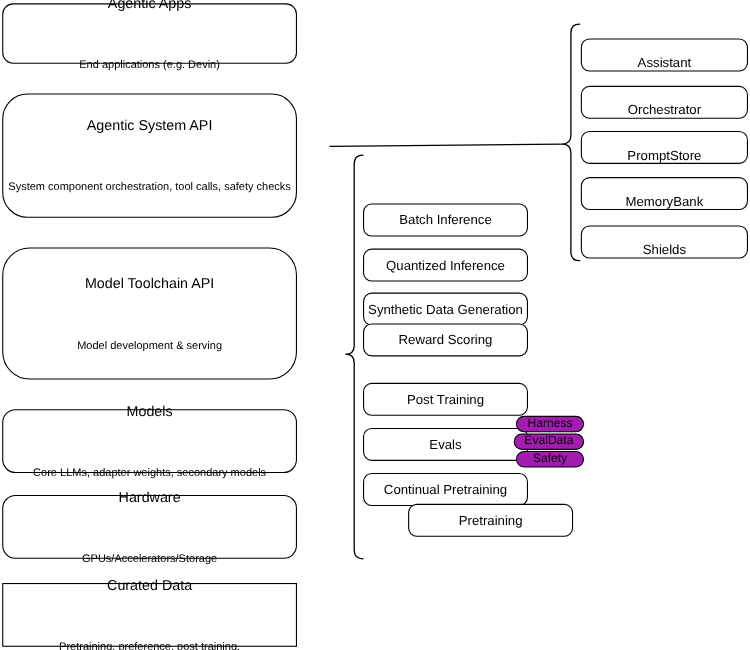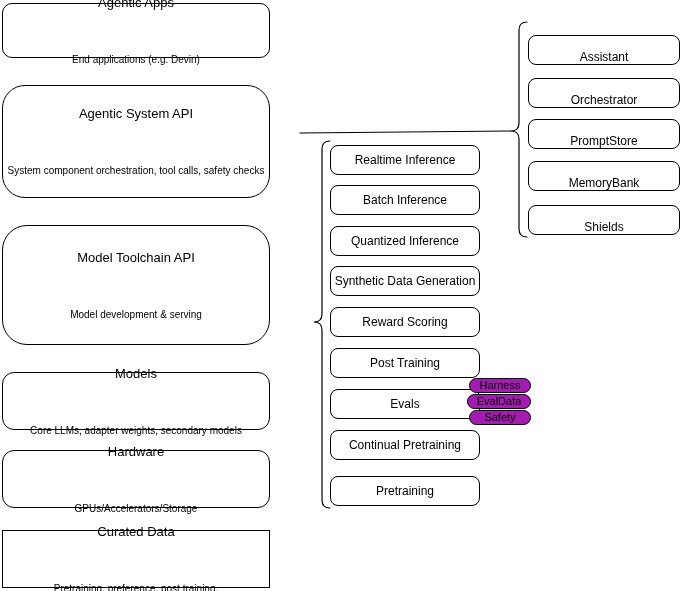--- a/index.html
+++ b/index.html
@@ -111,45 +111,42 @@
   <div class="lbox" style="top:450px;height:58px;border-radius:12px;">
     <div class="ltitle">Hardware</div>
     <div class="lsub">GPUs/Accelerators/Storage</div>
   </div>
 
   <div class="lbox" style="top:530px;height:58px;border-radius:0;">
     <div class="ltitle">Curated Data</div>
     <div class="lsub">Pretraining, preference, post training.</div>
   </div>
 
-  <div class="mbox" style="top:145px;">
-    <span>Realtime Inference</span>
-  </div>
   <div class="mbox" style="top:185px;">
     <span>Batch Inference</span>
   </div>
   <div class="mbox" style="top:226px;">
     <span>Quantized Inference</span>
   </div>
   <div class="mbox" style="top:266px;">
     <span>Synthetic Data Generation</span>
   </div>
-  <div class="mbox" style="top:307px;">
+  <div class="mbox" style="top:294px;">
     <span>Reward Scoring</span>
   </div>
   <div class="mbox" style="top:348px;">
     <span>Post Training</span>
   </div>
   <div class="mbox" style="top:389px;align-items:center;">
     <span>Evals</span>
   </div>
   <div class="mbox" style="top:430px;">
     <span>Continual Pretraining</span>
   </div>
-  <div class="mbox" style="top:476px;">
+  <div class="mbox" style="top:458px;margin-left:41px;">
     <span>Pretraining</span>
   </div>
 
   <div class="pill" style="left:469px;top:378px;width:62px;height:15px;">
     <span>Harness</span>
   </div>
   <div class="pill" style="left:467px;top:394px;width:64px;height:15px;">
     <span>EvalData</span>
   </div>
   <div class="pill" style="left:469px;top:410px;width:62px;height:15px;">

